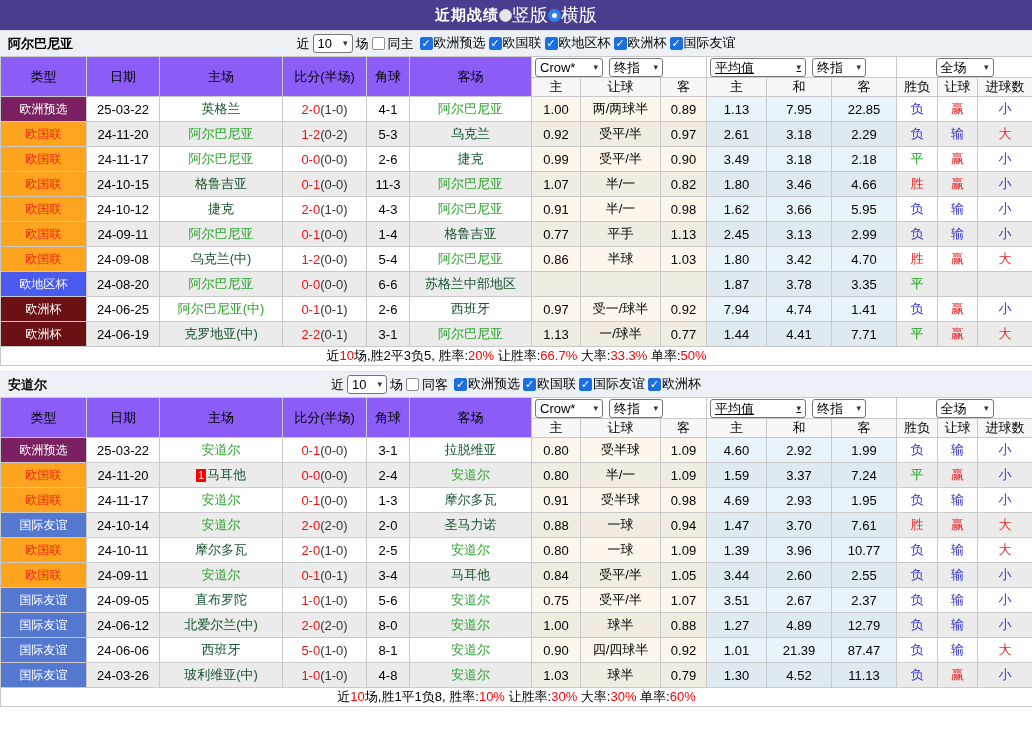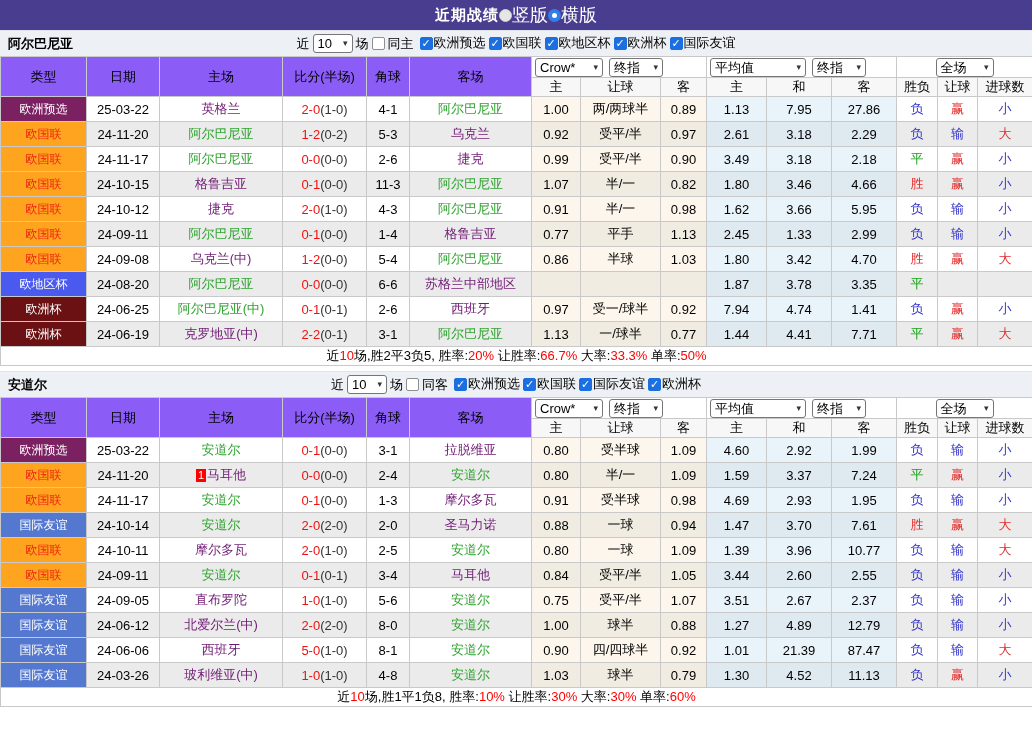--- a/index.html
+++ b/index.html
@@ -29,34 +29,34 @@
   .lg-item { display:inline-flex; align-items:center; gap:1px; margin-left:3px; }
   table { border-collapse:collapse; table-layout:fixed; width:1032px; }
   th, td { border:1px solid #c9c9c9; text-align:center; font-size:13px; padding:0;
            overflow:hidden; white-space:nowrap; color:#000; }
   thead th { background:#8b5cf6; font-weight:normal; }
   .hr1 th { height:21px; }
   .hr2 th { height:16px; background:#f7f7f7; font-size:13px; }
   th.hsel { background:#fff; }
   .selwrap { display:flex; align-items:center; gap:6px; padding-left:3px; }
   .selwrap.center { justify-content:center; padding-left:0; }
-  .w72 { min-width:68px; } .w58 { min-width:54px; } .w100 { min-width:96px; } .w62 { min-width:58px; }
+  .w72 { min-width:68px; } .w58 { min-width:54px; } .w100 { min-width:96px;text-decoration:underline; } .w62 { min-width:58px; }
   tbody td { height:25px; background:#fff; }
   tr.even td.c-plain { background:var(--row-even); }
   td.c-crow { background:var(--crow-bg); }
   tr.even td.c-crow { background:var(--crow-even); }
   td.c-avg { background:var(--avg-bg); }
   tr.even td.c-avg { background:var(--avg-even); }
   td.c-type { color:#fff; font-size:12px; }
   td.lg-presel { background:var(--lg-presel-bg); }
   td.lg-nations { background:var(--lg-nations-bg); color:var(--lg-nations-text); }
   td.lg-region { background:var(--lg-region-bg); }
   td.lg-euro { background:var(--lg-euro-bg); }
   td.lg-friendly { background:var(--lg-friendly-bg); }
-  .tname { color:#701a75; }
+  .tname { color:#14532d; }
   .tname.green { color:var(--team-green); }
   .ft { color:var(--score-red); }
   .ht { color:#333; }
   td.r-red { color:var(--result-red); }
   td.r-blue { color:var(--result-blue); }
   td.r-green { color:var(--result-green); }
   .badge { background:#f00; color:#fff; font-size:11px; line-height:13px; padding:0 2px;
            display:inline-block; margin-right:1px; }
   .sumrow td { height:15px; background:#fff; font-size:13px; }
   .sum .red { color:var(--summary-red); }
@@ -180,21 +180,21 @@
   <td class="c-plain">25-03-22</td>
   <td class="c-plain"><span class="tname">英格兰</span></td>
   <td class="c-plain"><span class="ft">2-0</span><span class="ht">(1-0)</span></td>
   <td class="c-plain">4-1</td>
   <td class="c-plain"><span class="tname green">阿尔巴尼亚</span></td>
   <td class="c-crow">1.00</td>
   <td class="c-crow">两/两球半</td>
   <td class="c-crow">0.89</td>
   <td class="c-avg">1.13</td>
   <td class="c-avg">7.95</td>
-  <td class="c-avg">27.86</td>
+  <td class="c-avg">22.85</td>
   <td class="c-plain r-blue">负</td>
   <td class="c-plain r-red">赢</td>
   <td class="c-plain r-blue">小</td>
 </tr>
         <tr class="even">
   <td class="c-type lg-nations">欧国联</td>
   <td class="c-plain">24-11-20</td>
   <td class="c-plain"><span class="tname green">阿尔巴尼亚</span></td>
   <td class="c-plain"><span class="ft">1-2</span><span class="ht">(0-2)</span></td>
   <td class="c-plain">5-3</td>
@@ -264,21 +264,21 @@
   <td class="c-type lg-nations">欧国联</td>
   <td class="c-plain">24-09-11</td>
   <td class="c-plain"><span class="tname green">阿尔巴尼亚</span></td>
   <td class="c-plain"><span class="ft">0-1</span><span class="ht">(0-0)</span></td>
   <td class="c-plain">1-4</td>
   <td class="c-plain"><span class="tname">格鲁吉亚</span></td>
   <td class="c-crow">0.77</td>
   <td class="c-crow">平手</td>
   <td class="c-crow">1.13</td>
   <td class="c-avg">2.45</td>
-  <td class="c-avg">1.33</td>
+  <td class="c-avg">3.13</td>
   <td class="c-avg">2.99</td>
   <td class="c-plain r-blue">负</td>
   <td class="c-plain r-blue">输</td>
   <td class="c-plain r-blue">小</td>
 </tr>
         <tr>
   <td class="c-type lg-nations">欧国联</td>
   <td class="c-plain">24-09-08</td>
   <td class="c-plain"><span class="tname">乌克兰(中)</span></td>
   <td class="c-plain"><span class="ft">1-2</span><span class="ht">(0-0)</span></td>

